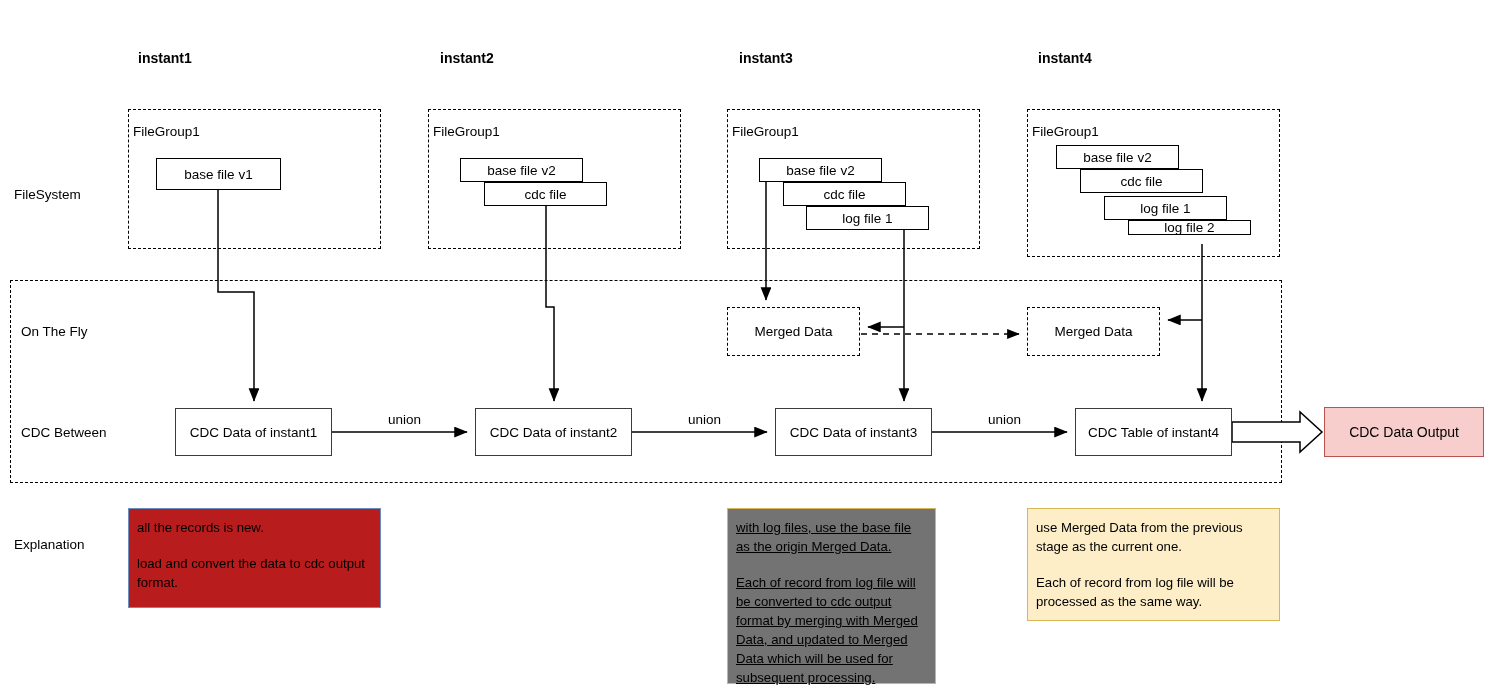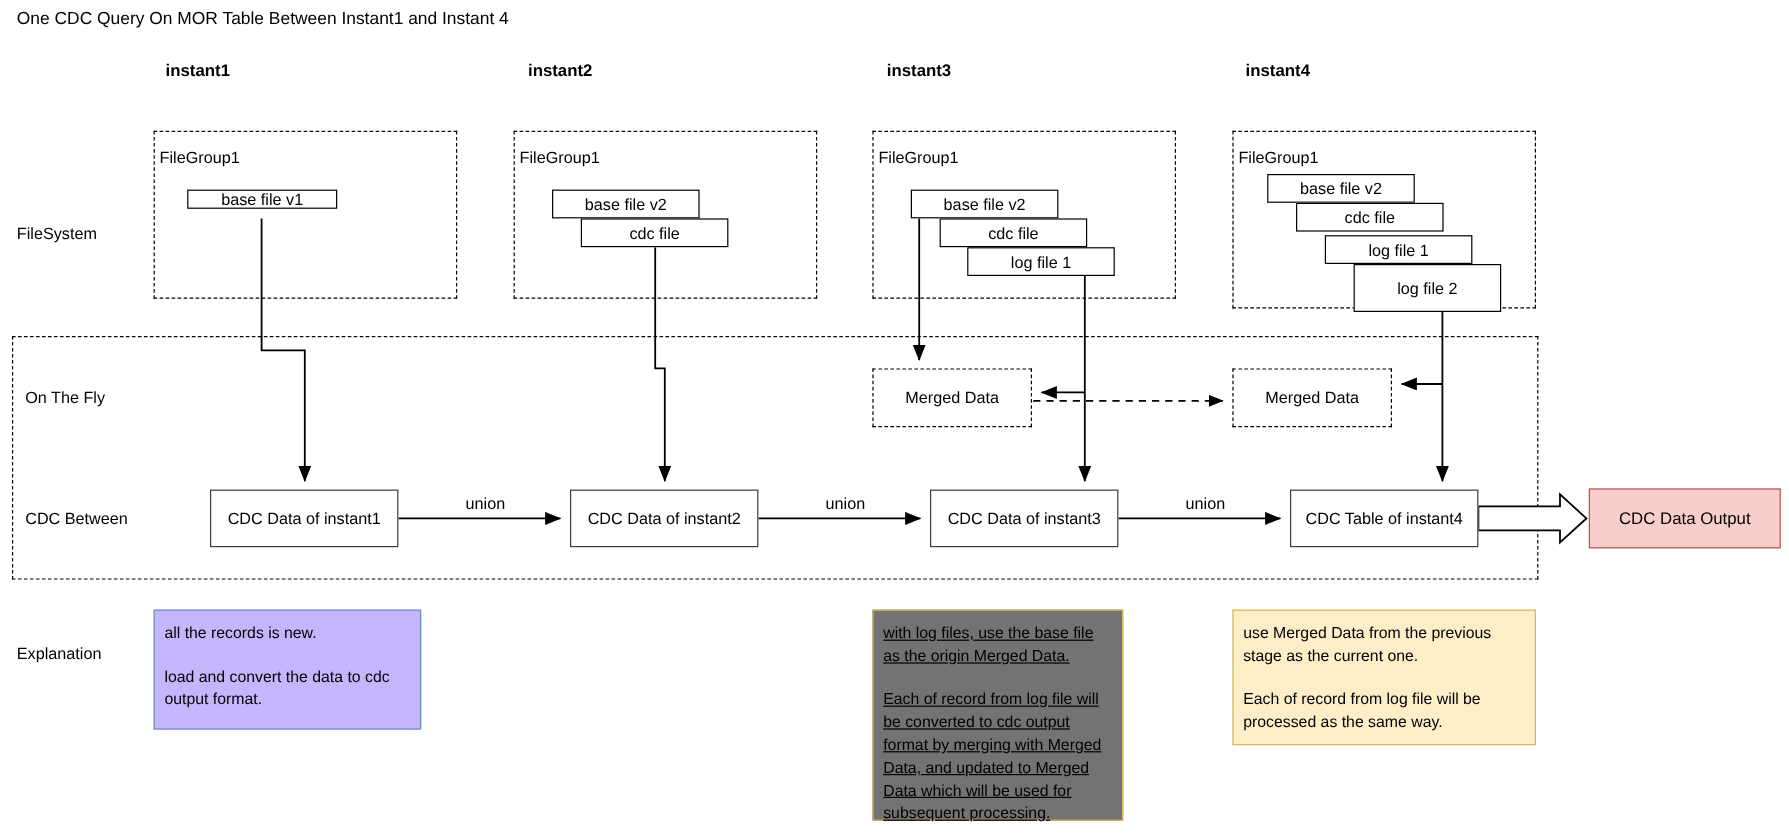--- a/index.html
+++ b/index.html
@@ -31,21 +31,20 @@
   .expl p{margin:0 0 17px 0;}
   .expl p:last-child{margin-bottom:0;}
 
   svg.wires{position:absolute;left:0;top:0;width:1491px;height:694px;pointer-events:none;z-index:1;}
 </style>
 </head>
 <body>
 
 <div id="stage">
 
-  <div class="abs txt" id="title">One CDC Query On MOR Table Between Instant1 and Instant 4</div>
 
   <div class="abs txt instant-label" style="left:138px;top:50px;">instant1</div>
   <div class="abs txt instant-label" style="left:440px;top:50px;">instant2</div>
   <div class="abs txt instant-label" style="left:739px;top:50px;">instant3</div>
   <div class="abs txt instant-label" style="left:1038px;top:50px;">instant4</div>
 
   <div class="abs txt row-label" style="left:14px;top:187px;">FileSystem</div>
   <div class="abs txt row-label" style="left:21px;top:324px;">On The Fly</div>
   <div class="abs txt row-label" style="left:21px;top:425px;">CDC Between</div>
   <div class="abs txt row-label" style="left:14px;top:537px;">Explanation</div>
@@ -58,49 +57,49 @@
   </div>
   <div class="abs fg-box" style="left:727px;top:109px;width:253px;height:140px;">
     <div class="fg-title txt">FileGroup1</div>
   </div>
   <div class="abs fg-box" style="left:1027px;top:109px;width:253px;height:148px;">
     <div class="fg-title txt">FileGroup1</div>
   </div>
 
   <div class="abs outer-dash" style="left:10px;top:280px;width:1272px;height:203px;"></div>
 
-  <div class="abs file-box" style="left:156px;top:158px;width:125px;height:16px;">base file v1</div>
+  <div class="abs file-box" style="left:156px;top:158px;width:125px;height:32px;">base file v1</div>
 
   <div class="abs file-box" style="left:460px;top:158px;width:123px;height:24px;">base file v2</div>
   <div class="abs file-box" style="left:484px;top:182px;width:123px;height:24px;">cdc file</div>
 
   <div class="abs file-box" style="left:759px;top:158px;width:123px;height:24px;">base file v2</div>
   <div class="abs file-box" style="left:783px;top:182px;width:123px;height:24px;">cdc file</div>
   <div class="abs file-box" style="left:806px;top:206px;width:123px;height:24px;">log file 1</div>
 
   <div class="abs file-box" style="left:1056px;top:145px;width:123px;height:24px;">base file v2</div>
   <div class="abs file-box" style="left:1080px;top:169px;width:123px;height:24px;">cdc file</div>
   <div class="abs file-box" style="left:1104px;top:196px;width:123px;height:24px;">log file 1</div>
-  <div class="abs file-box" style="left:1128px;top:220px;width:123px;height:40px;">log file 2</div>
+  <div class="abs file-box" style="left:1128px;top:220px;width:123px;height:15px;">log file 2</div>
 
   <div class="abs merged-box" style="left:727px;top:307px;width:133px;height:49px;">Merged Data</div>
   <div class="abs merged-box" style="left:1027px;top:307px;width:133px;height:49px;">Merged Data</div>
 
   <div class="abs cdc-box" style="left:175px;top:408px;width:157px;height:48px;">CDC Data of instant1</div>
   <div class="abs cdc-box" style="left:475px;top:408px;width:157px;height:48px;">CDC Data of instant2</div>
   <div class="abs cdc-box" style="left:775px;top:408px;width:157px;height:48px;">CDC Data of instant3</div>
   <div class="abs cdc-box" style="left:1075px;top:408px;width:157px;height:48px;">CDC Table of instant4</div>
 
   <div class="abs txt union-label" style="left:386px;top:412px;">union</div>
   <div class="abs txt union-label" style="left:686px;top:412px;">union</div>
   <div class="abs txt union-label" style="left:986px;top:412px;">union</div>
 
   <div class="abs out-box" style="left:1324px;top:407px;width:160px;height:50px;">CDC Data Output</div>
 
-  <div class="abs expl" id="expl1" style="left: 128px; top: 508px; width: 223px; height: 100px; background: #c4b5fd; border-color: rgb(108, 142, 191);">
+  <div class="abs expl" id="expl1" style="left: 128px; top: 508px; width: 253px; height: 100px; background: #b91c1c; border-color: rgb(108, 142, 191);">
     <p>all the records is new.</p>
     <p>load and convert the data to cdc output format.</p>
   </div>
   <div class="abs expl" id="expl3" style="left: 727px; top: 508px; width: 209px; height: 176px; background: #737373; border-color: rgb(214, 182, 86); text-decoration: underline;">
     <p>with log files, use the base file as the origin Merged Data.</p>
     <p>Each of record from log file will be converted to cdc output format by merging with Merged Data, and updated to Merged Data which will be used for subsequent processing.</p>
   </div>
   <div class="abs expl" id="expl4" style="left: 1027px; top: 508px; width: 253px; height: 113px; background: rgb(253, 238, 200); border-color: rgb(214, 182, 86);">
     <p>use Merged Data from the previous stage as the current one.</p>
     <p>Each of record from log file will be processed as the same way.</p>

